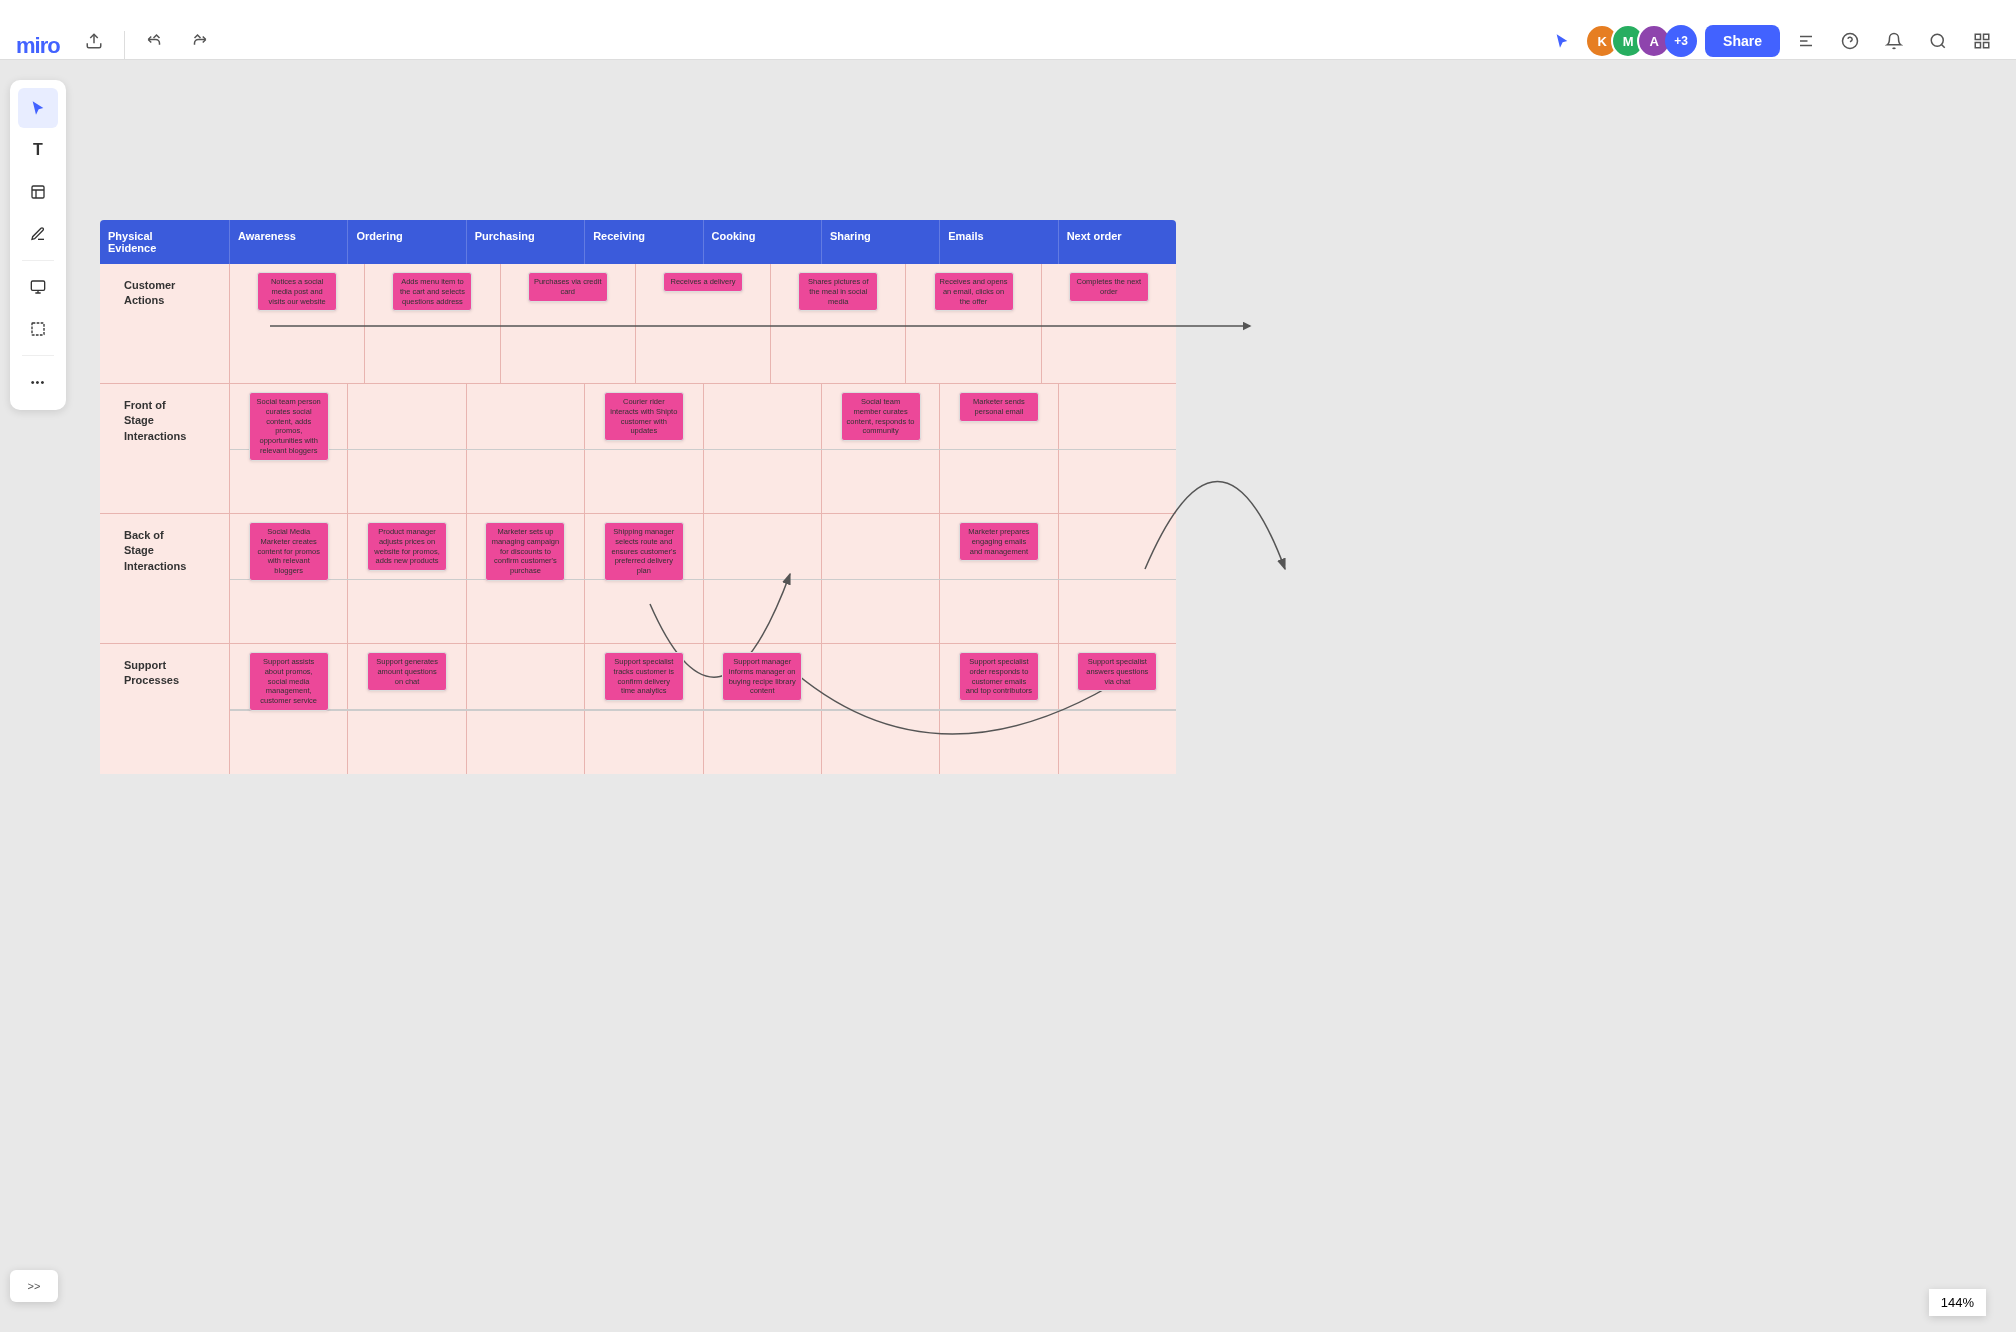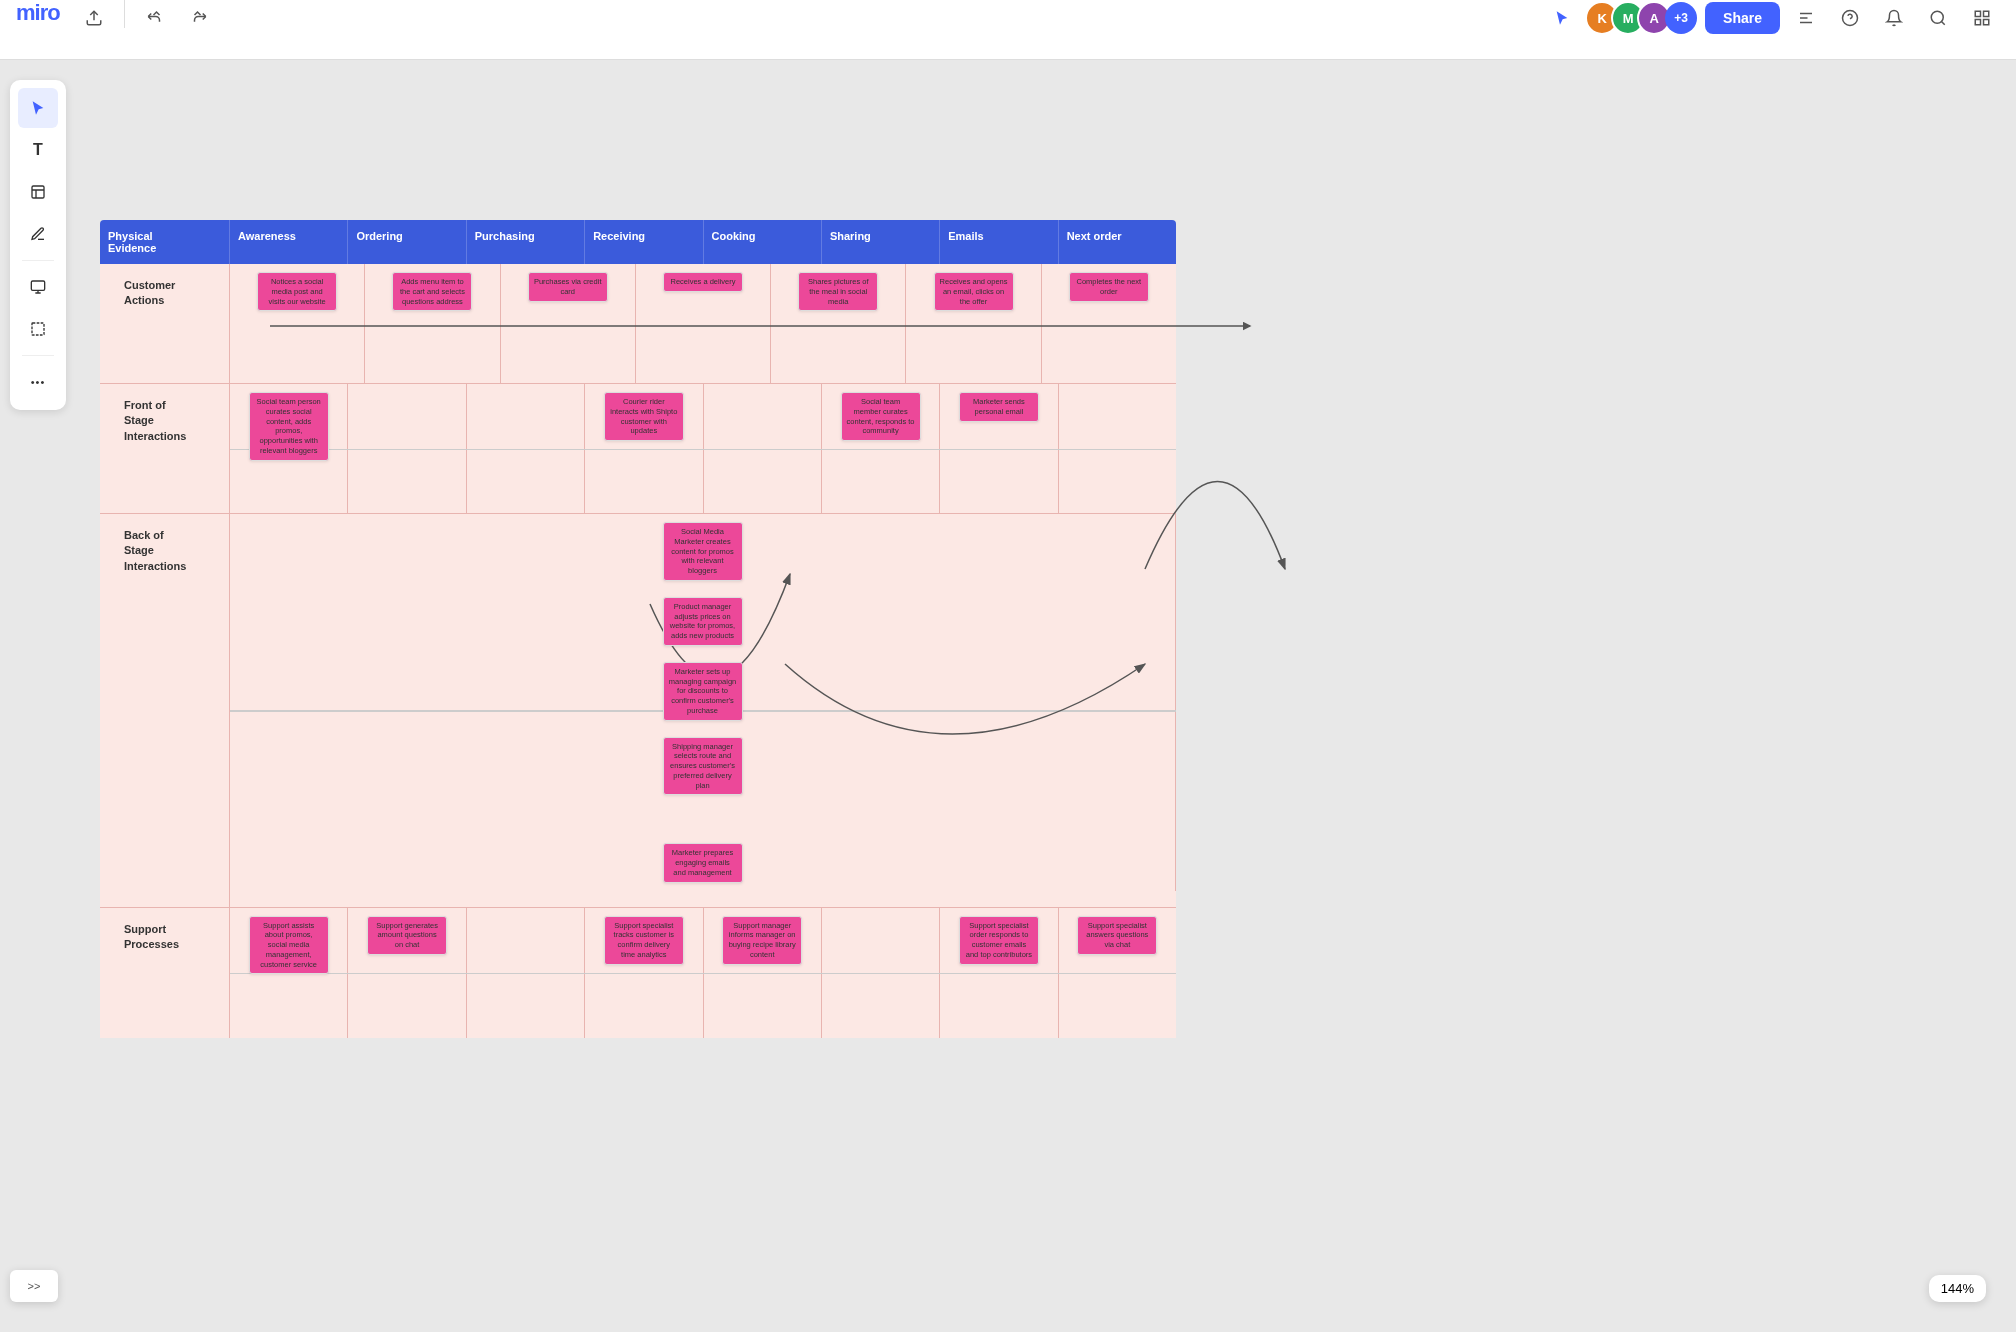--- a/index.html
+++ b/index.html
@@ -12,21 +12,21 @@
       position: relative;
     }
 
     
     #toolbar {
       position: absolute;
       top: 0; left: 0; right: 0;
       height: 60px;
       background: #fff;
       display: flex;
-      align-items: flex-start;
+      align-items: flex-end;
       padding: 0 16px;
       gap: 8px;
       border-bottom: 1px solid #ddd;
       z-index: 100;
     }
     .miro-logo {
       font-size: 22px;
       font-weight: 700;
       color: #4262ff;
       letter-spacing: -1px;
@@ -214,24 +214,24 @@
       width: 100%;
       height: 100%;
       pointer-events: none;
       z-index: 6;
       overflow: visible;
     }
 
     
     #zoom-indicator {
       position: absolute;
-      bottom: 30px;
+      bottom: 16px;
       right: 30px;
       background: #fff;
-      border-radius: 10px;
+      border-radius: 0;
       padding: 6px 12px;
       font-size: 13px;
       font-weight: 500;
       box-shadow: 0 2px 8px rgba(0,0,0,0.15);
     }
 
     
     #panel-toggle {
       position: absolute;
       bottom: 30px;
@@ -444,21 +444,21 @@
           </div>
           <div class="bp-col">
             <div class="card">Marketer sends personal email</div>
           </div>
           <div class="bp-col"></div>
         </div>
       </div>
 
       <div class="bp-row" style="min-height:130px;">
         <div class="bp-row-label">Back of<br>Stage Interactions</div>
-        <div class="bp-row-content" style="position:relative;flex-direction:column;">
+        <div class="bp-row-content" style="position:relative;">
 
           <div style="position:absolute;top:50%;left:0;right:0;height:1.5px;background:#ccc;z-index:4;"></div>
           <div class="bp-col">
             <div class="card">Social Media Marketer creates content for promos with relevant bloggers</div>
           </div>
           <div class="bp-col">
             <div class="card">Product manager adjusts prices on website for promos, adds new products</div>
           </div>
           <div class="bp-col">
             <div class="card">Marketer sets up managing campaign for discounts to confirm customer's purchase</div>

